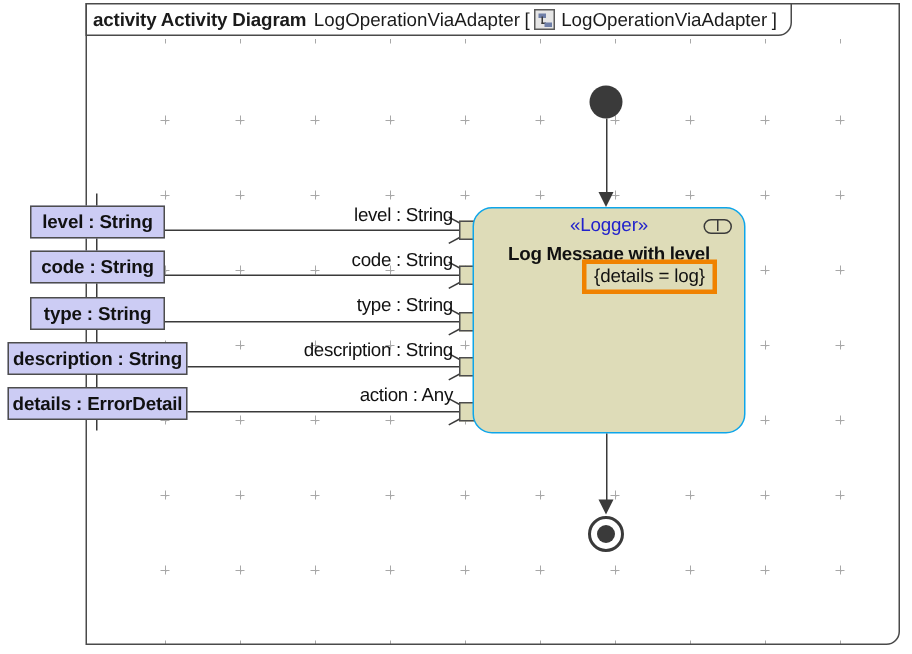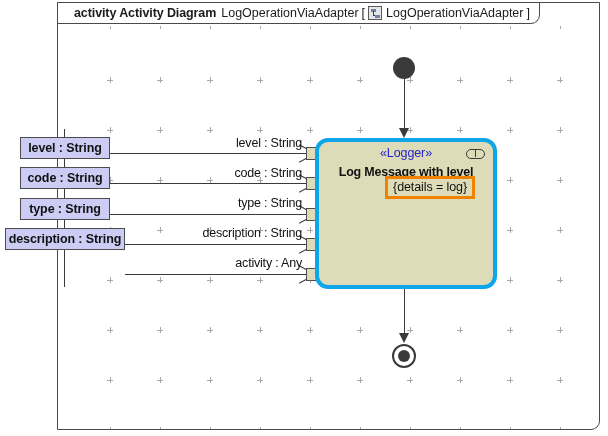--- a/index.html
+++ b/index.html
@@ -78,21 +78,21 @@
   }
   #frame-header {
     position: absolute;
     left: 57px;
     top: 2px;
     height: 22px;
     box-sizing: border-box;
     border: 1px solid #4a4a4a;
     border-radius: 0 0 9px 0;
     background: #ffffff;
-    padding: 0 9px 0 16px;
+    padding: 0 9px 0 4px;
     display: flex;
     align-items: center;
     white-space: nowrap;
     font-size: 12.5px;
     color: #1b1b1b;
   }
   .hdr-kw {
     font-weight: bold;
     letter-spacing: -0.1px;
   }
@@ -153,21 +153,21 @@
 
   
   #action-node {
     position: absolute;
     left: 315px;
     top: 138px;
     width: 182px;
     height: 151px;
     box-sizing: border-box;
     background: #dedcb8;
-    border: 4px solid #0ea5e9;
+    border: 1px solid #0ea5e9;
     border-radius: 13px;
   }
   #action-stereotype {
     position: absolute;
     left: 0; right: 0;
     top: 4px;
     text-align: center;
     color: #2222cc;
     font-size: 12.5px;
     letter-spacing: -0.1px;
@@ -358,40 +358,43 @@
   </div>
 
   <div class="obj-node" style="left:20px; top:198px; width:90px; height:22px;">
     <span>type : String</span>
   </div>
 
   <div class="obj-node" style="left:5px; top:228px; width:120px; height:22px;">
     <span>description : String</span>
   </div>
 
+  <div class="obj-node" style="left:5px; top:258px; width:120px; height:22px;">
+    <span>details : ErrorDetail</span>
+  </div>
 
   <div class="edge-line" style="left:110px; top:153px; width:196px;"></div>
   <div class="arrow-open-right" style="left:298px; top:148px;"></div>
   <div class="edge-label" style="left:186px; top:136px; width:116px;">level : String</div>
 
   <div class="edge-line" style="left:110px; top:183px; width:196px;"></div>
   <div class="arrow-open-right" style="left:298px; top:178px;"></div>
   <div class="edge-label" style="left:186px; top:166px; width:116px;">code : String</div>
 
   <div class="edge-line" style="left:110px; top:214px; width:196px;"></div>
   <div class="arrow-open-right" style="left:298px; top:209px;"></div>
   <div class="edge-label" style="left:186px; top:196px; width:116px;">type : String</div>
 
   <div class="edge-line" style="left:125px; top:244px; width:181px;"></div>
   <div class="arrow-open-right" style="left:298px; top:239px;"></div>
   <div class="edge-label" style="left:166px; top:226px; width:136px;">description : String</div>
 
   <div class="edge-line" style="left:125px; top:274px; width:181px;"></div>
   <div class="arrow-open-right" style="left:298px; top:269px;"></div>
-  <div class="edge-label" style="left:186px; top:256px; width:116px;">activity : Any</div>
+  <div class="edge-label" style="left:186px; top:256px; width:116px;">action : Any</div>
 
   <div class="pin" style="left:306px; top:147px;"></div>
   <div class="pin" style="left:306px; top:177px;"></div>
   <div class="pin" style="left:306px; top:208px;"></div>
   <div class="pin" style="left:306px; top:238px;"></div>
   <div class="pin" style="left:306px; top:268px;"></div>
 
   <div id="action-node">
     <div id="action-stereotype">«Logger»</div>
     <div id="action-name">Log Message with level</div>

